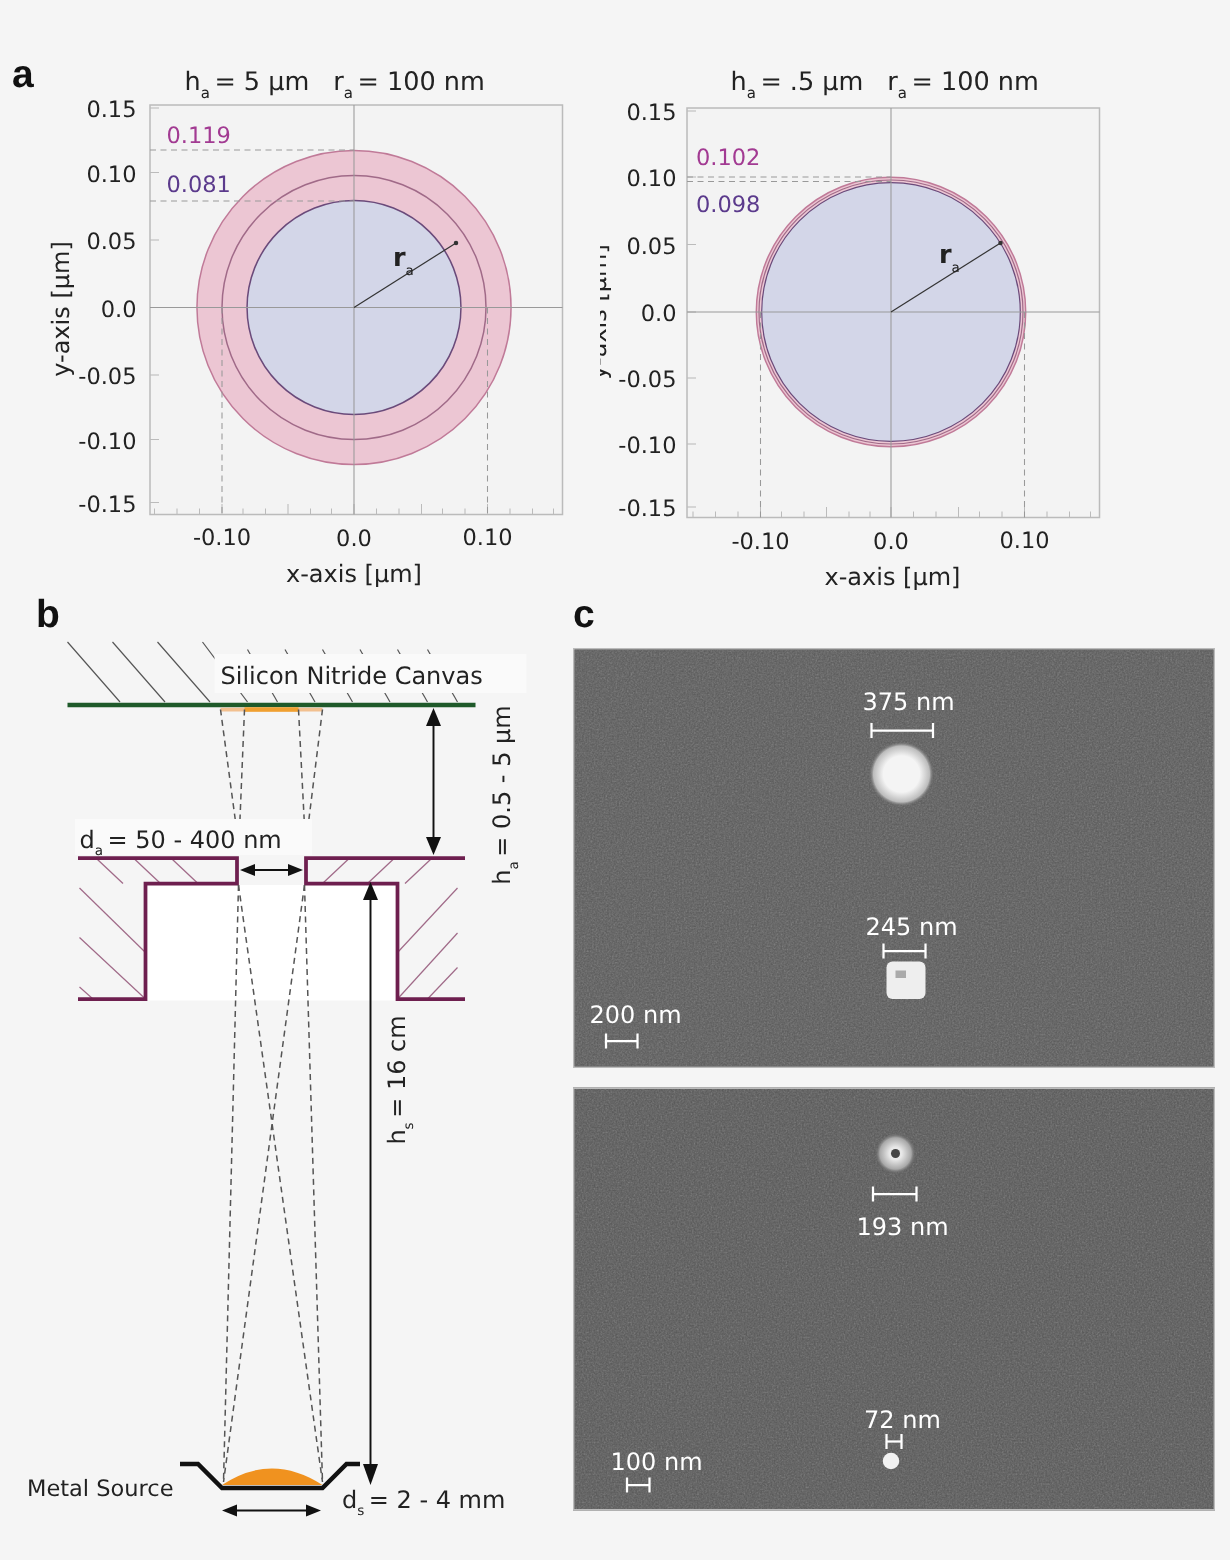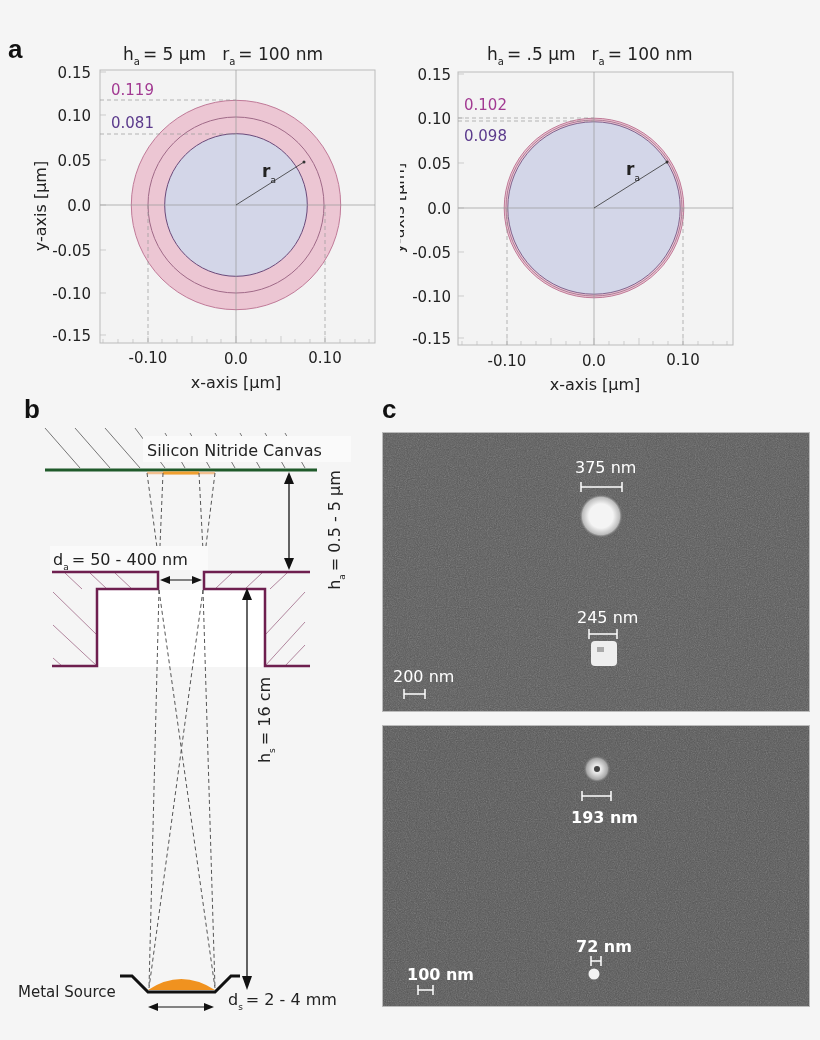--- a/index.html
+++ b/index.html
@@ -287,21 +287,21 @@
       <line x1="21" y1="261" x2="42" y2="261"></line>
         <line x1="21" y1="256" x2="21" y2="266"></line>
         <line x1="42" y1="256" x2="42" y2="266"></line>
     </g>
     <text x="192" y="40" font-size="16" fill="#fff">375 nm</text>
     <text x="194" y="190" font-size="16" fill="#fff">245 nm</text>
     <text x="10" y="249" font-size="16" fill="#fff">200 nm</text>
   </svg>
 </div>
 
-<div class="sem" style="left:382px;top:725px;width:426px;height:280px;font-weight:bold;">
+<div class="sem" style="left:382px;top:725px;width:426px;height:280px;">
   <svg width="426" height="280">
     <defs>
       <filter id="noise2" x="0" y="0" width="100%" height="100%">
         <feTurbulence type="fractalNoise" baseFrequency="0.9" numOctaves="2" seed="7"></feTurbulence>
         <feColorMatrix type="saturate" values="0"></feColorMatrix>
         <feComponentTransfer>
             <feFuncA type="table" tableValues="0 0.35"></feFuncA>
           </feComponentTransfer>
       </filter>
       <radialGradient id="glow2">

